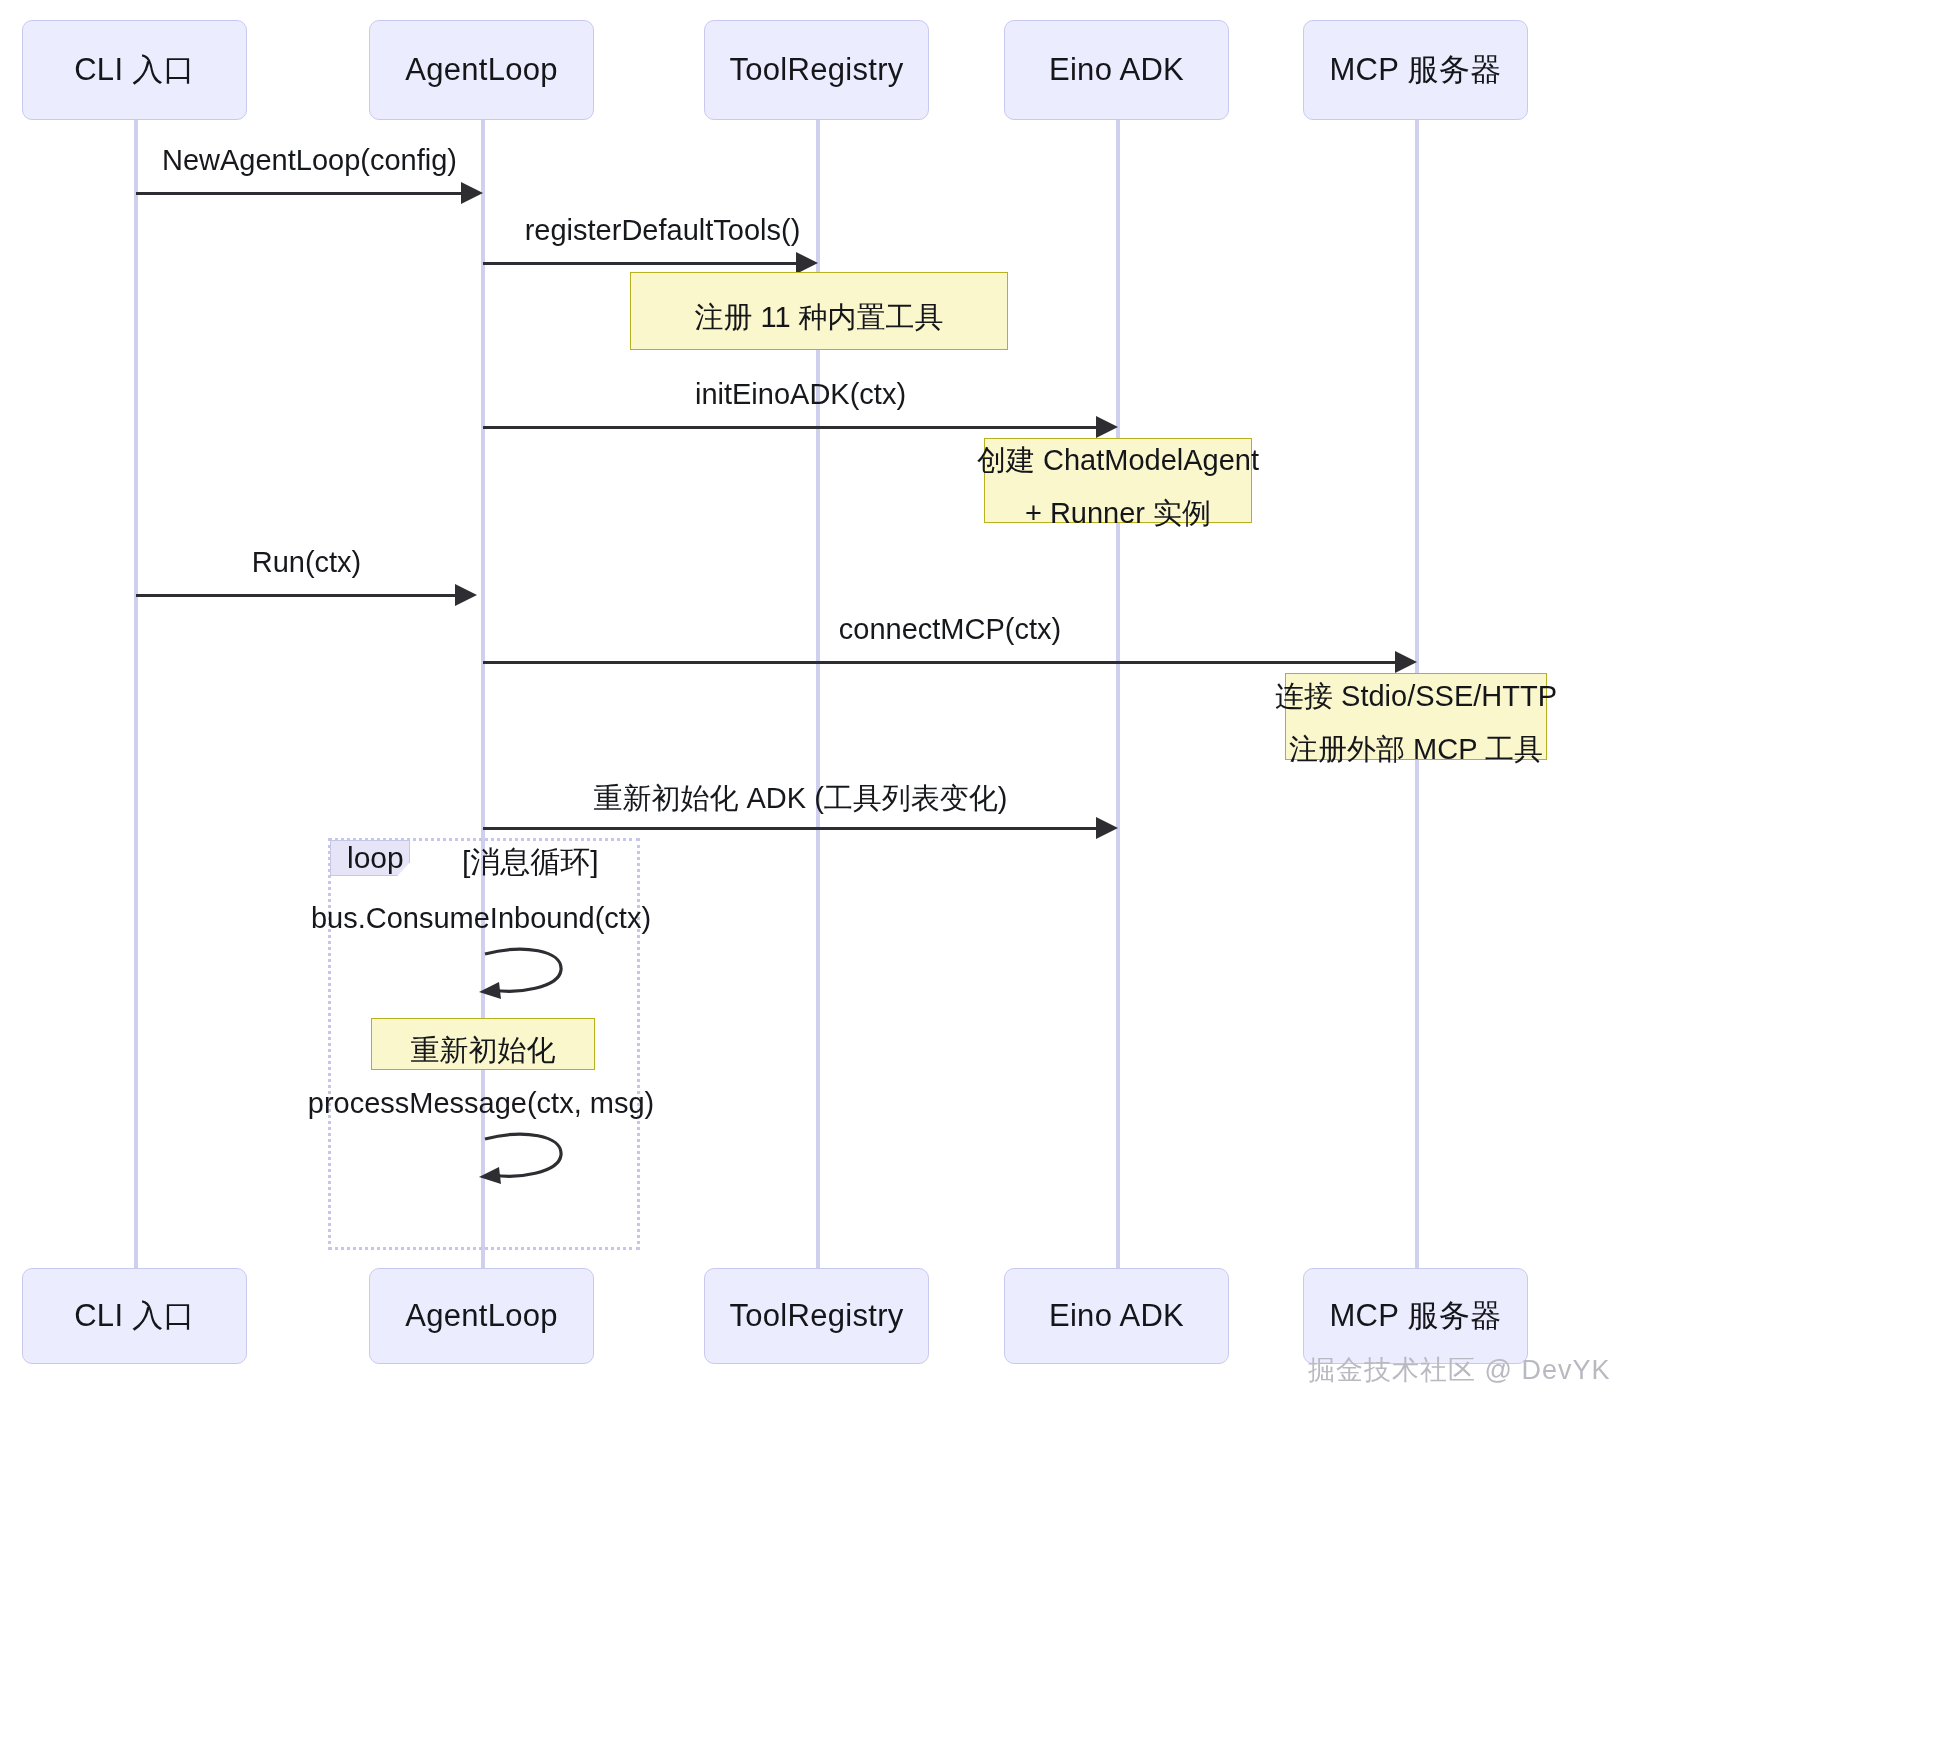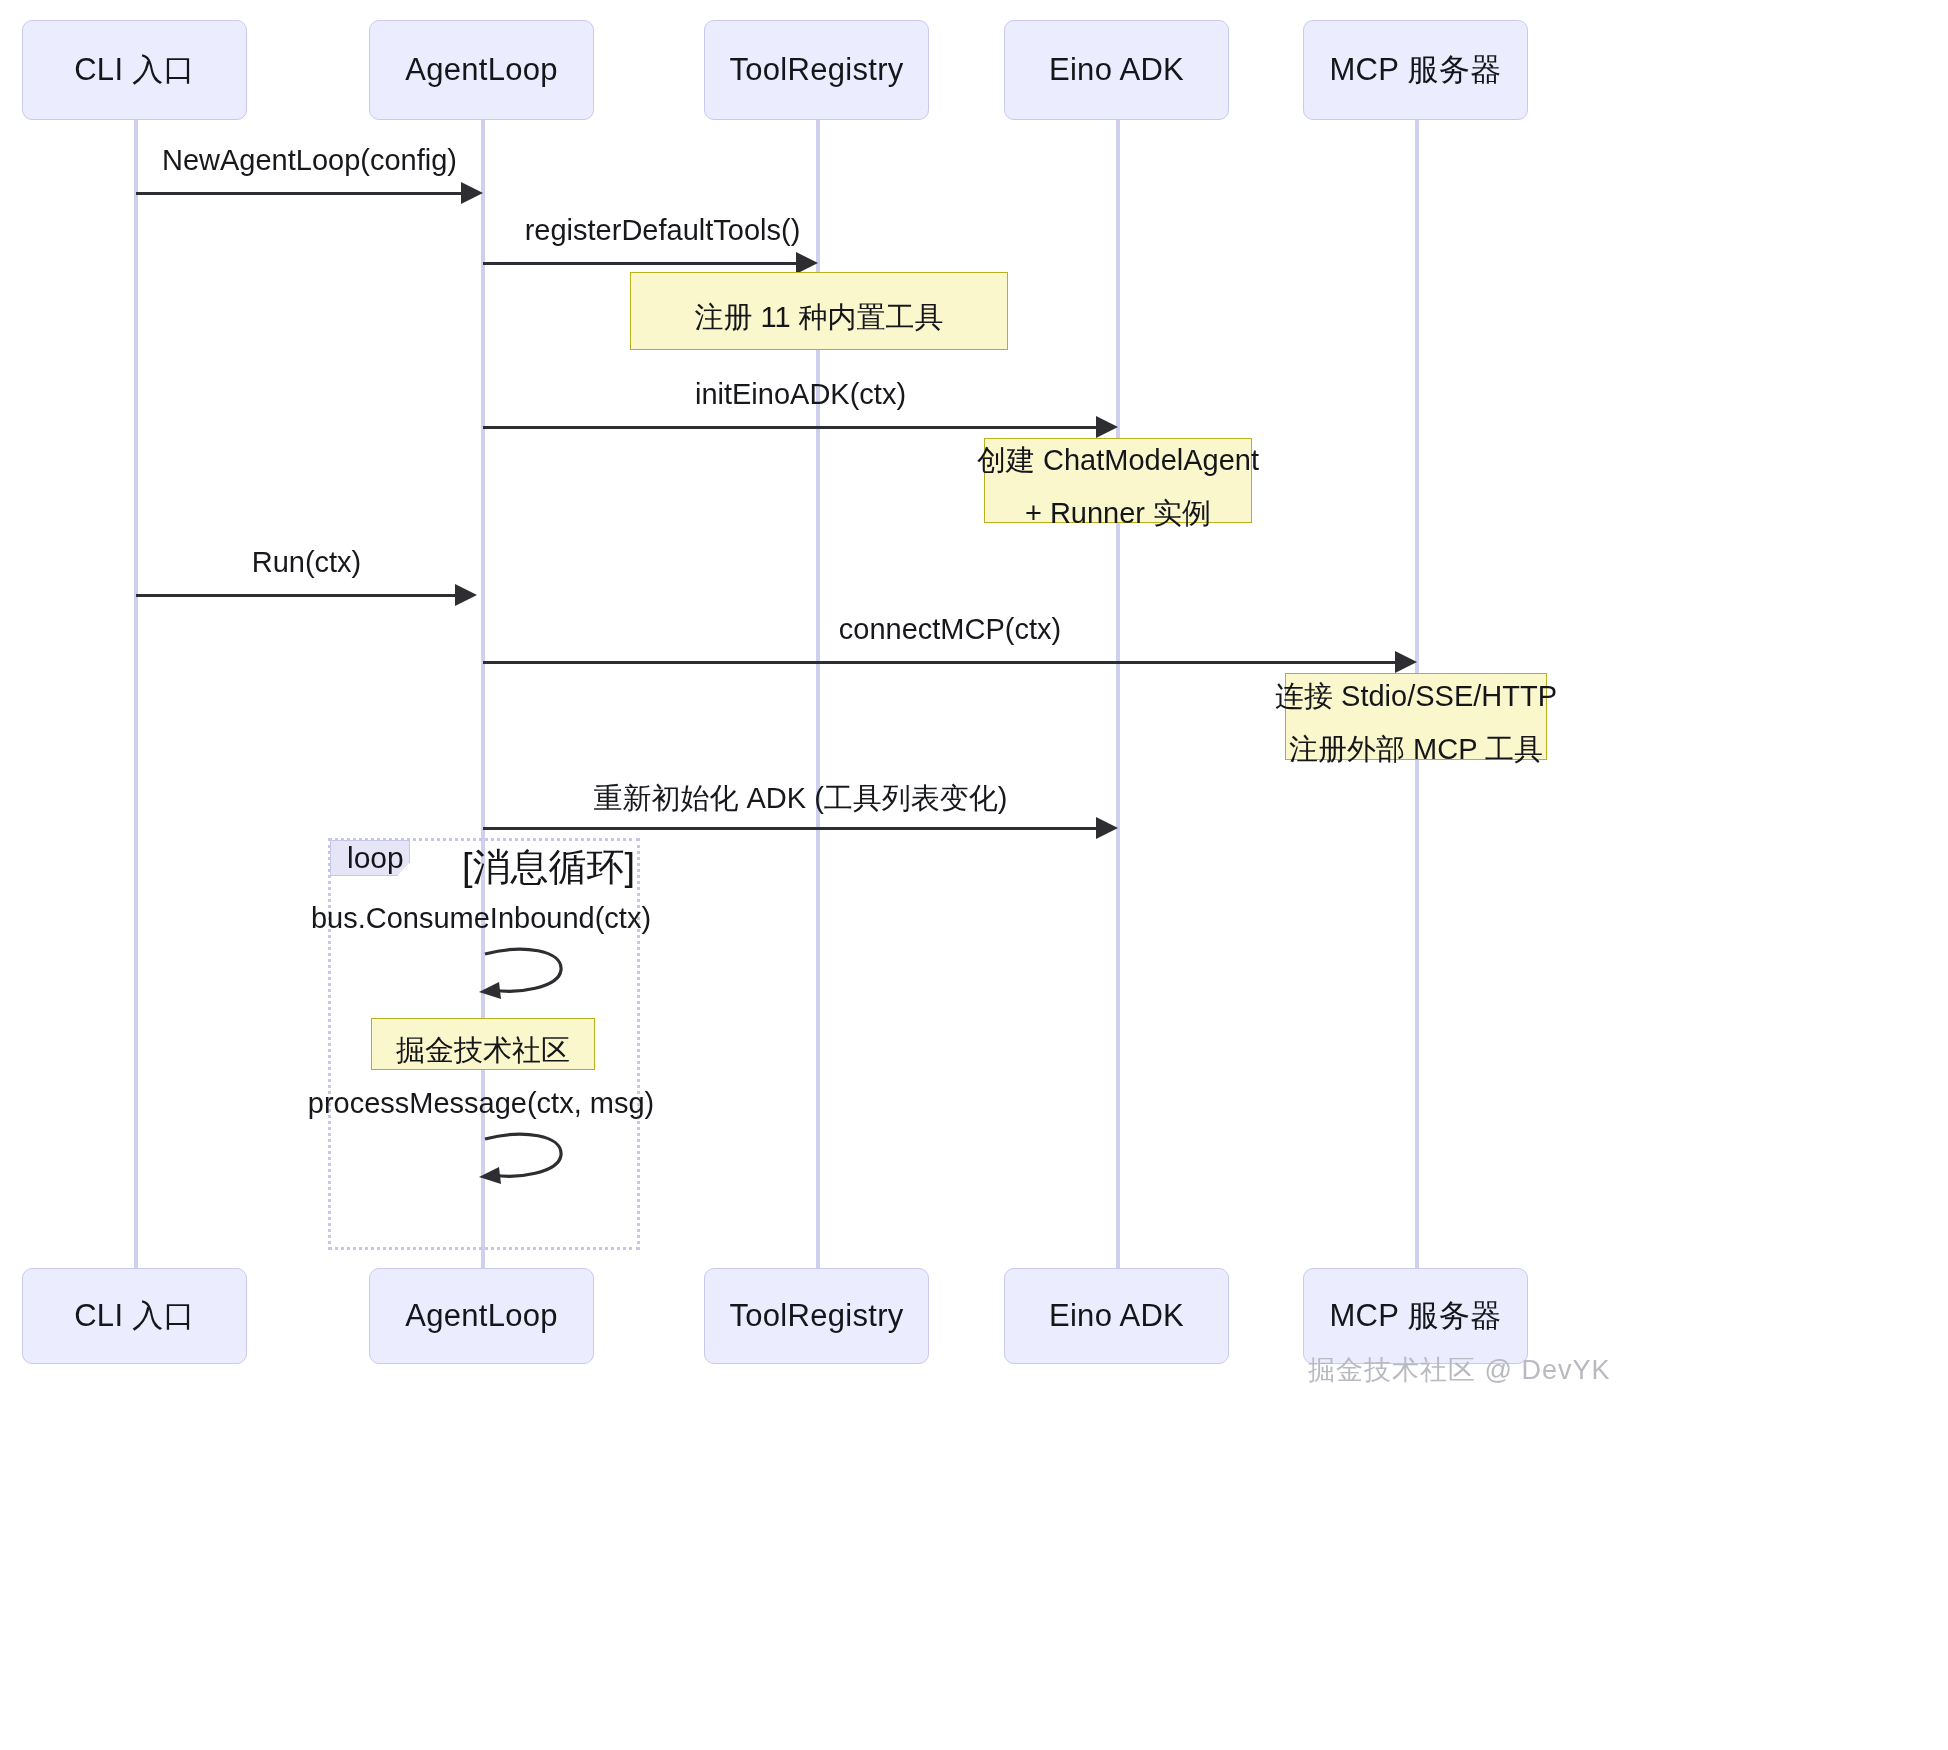--- a/index.html
+++ b/index.html
@@ -101,21 +101,21 @@
     border: 1.6px solid #c6c6e8;
     color: #15161a;
     font-size: 30px;
     display: flex;
     align-items: flex-end;
     padding-left: 16px;
     clip-path: polygon(0 0, 100% 0, 100% 62%, 84% 100%, 0 100%);
   }
   .frag-title {
     position: absolute;
-    font-size: 38px;
+    font-size: 30px;
     color: #15161a;
     white-space: nowrap;
   }
   
   .selfmsg { position: absolute; }
   .selfmsg svg { display: block; overflow: visible; }
   .selfmsg .slabel {
     position: absolute;
     top: -46px;
     left: -2px;
@@ -218,21 +218,21 @@
 
   <div class="selfmsg" style="left:483px; top:948px;">
     <div class="slabel">bus.ConsumeInbound(ctx)</div>
     <svg width="100" height="60" viewBox="0 0 100 60">
       <path d="M 2 6 C 40 -4, 80 2, 78 22 C 76 40, 34 46, 10 42" fill="none" stroke="#2e2e32" stroke-width="3.2"></path>
       <polygon points="16,34 -4,44 18,51" fill="#2e2e32"></polygon>
     </svg>
   </div>
 
   <div class="note" style="left:371px; top:1018px; width:224px; height:52px;">
-    <div class="nline">掘金技术社区</div>
+    <div class="nline">重新初始化</div>
   </div>
 
   <div class="selfmsg" style="left:483px; top:1133px;">
     <div class="slabel">processMessage(ctx, msg)</div>
     <svg width="100" height="60" viewBox="0 0 100 60">
       <path d="M 2 6 C 40 -4, 80 2, 78 22 C 76 40, 34 46, 10 42" fill="none" stroke="#2e2e32" stroke-width="3.2"></path>
       <polygon points="16,34 -4,44 18,51" fill="#2e2e32"></polygon>
     </svg>
   </div>
 

